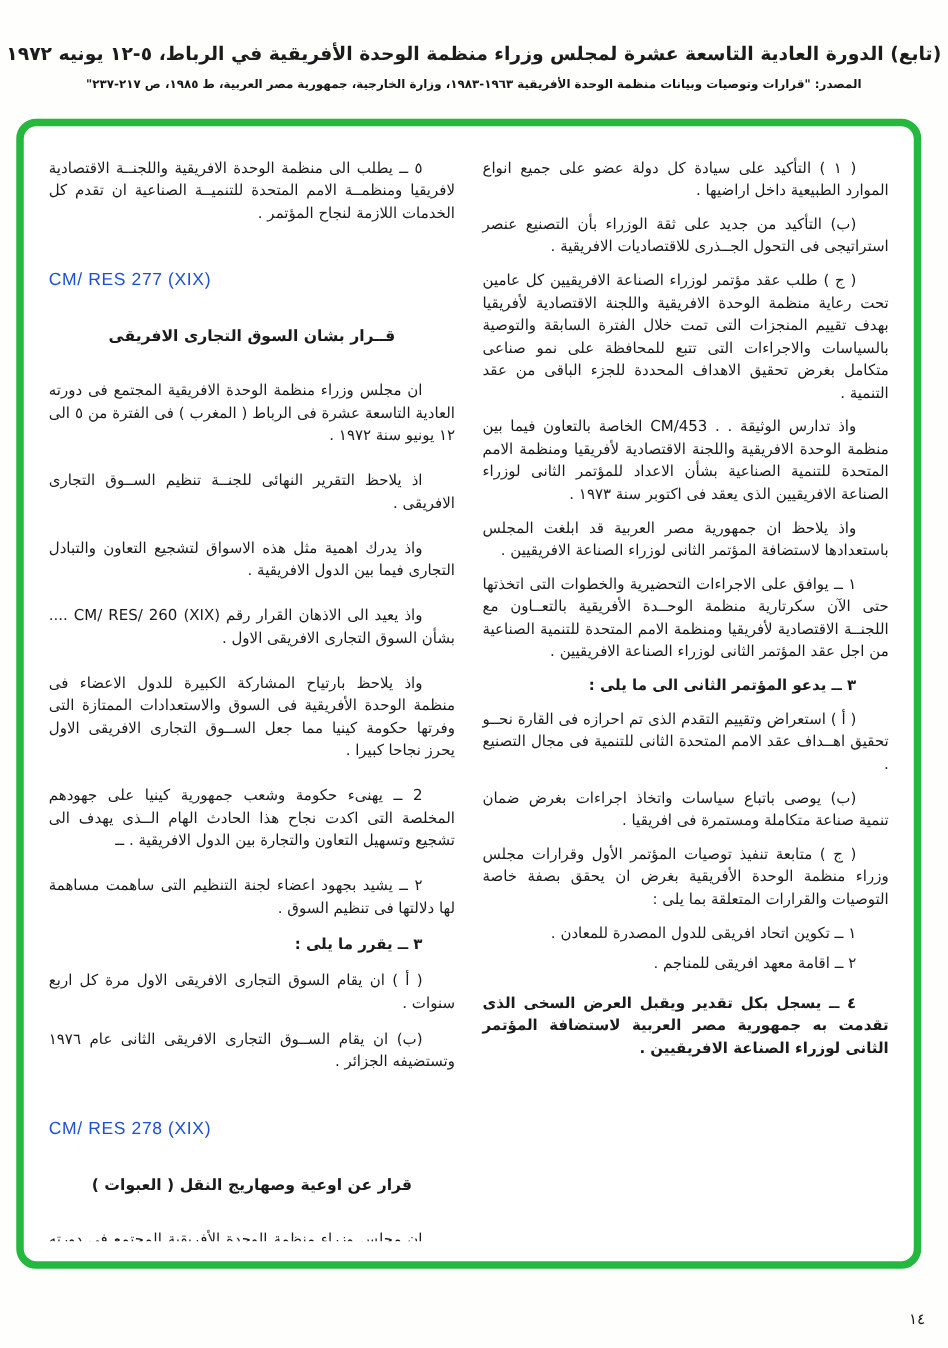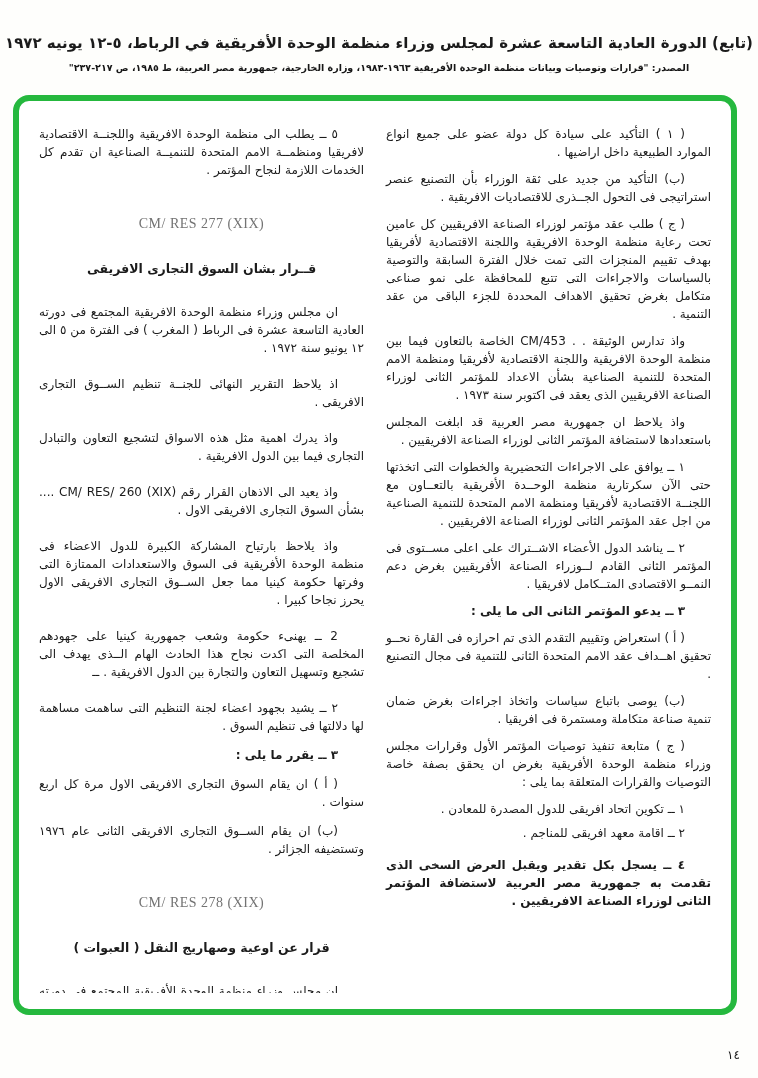--- a/index.html
+++ b/index.html
@@ -35,26 +35,26 @@
     font-size:12px; line-height:1.5;
   }
   .col p{ margin:0 0 11px; text-indent:26px; }
   .col-right p{ margin-bottom:9px; }
   .bold-head{ font-weight:bold; }
   .sub-item{ text-indent:34px; margin-bottom:6px !important; }
   .sub-item-2{ text-indent:58px; margin-bottom:14px !important; }
   .mb-md{ margin-bottom:18px !important; }
   .mb-lg{ margin-bottom:34px !important; }
   .latin-code{
-    direction:ltr; text-align:center;
-    font-family:Liberation Serif, serif;
+    direction:ltr; text-align:left;
+    font-family:Liberation Sans, sans-serif;
     font-size:14px; letter-spacing:0.5px;
     text-indent:0 !important;
     margin:26px 0 26px !important;
-    color:#737373;
+    color:#1d4ed8;
   }
   .res-title{
     text-align:center; font-weight:bold;
     text-indent:0 !important;
     font-size:12.5px;
     margin:0 0 24px !important;
   }
   .page-number{
     position:absolute; left:0; top:1048px; width:740px;
     text-align:right; font-size:12px; font-weight:normal; direction:rtl;
@@ -71,21 +71,20 @@
 <div class="content-frame">
   <div class="columns">
 
     <div class="col col-right">
       <p>( ١ ) التأكيد على سيادة كل دولة عضو على جميع انواع الموارد الطبيعية داخل اراضيها .</p>
       <p>(ب) التأكيد من جديد على ثقة الوزراء بأن التصنيع عنصر استراتيجى فى التحول الجــذرى للاقتصاديات الافريقية .</p>
       <p>( ج ) طلب عقد مؤتمر لوزراء الصناعة الافريقيين كل عامين تحت رعاية منظمة الوحدة الافريقية واللجنة الاقتصادية لأفريقيا بهدف تقييم المنجزات التى تمت خلال الفترة السابقة والتوصية بالسياسات والاجراءات التى تتبع للمحافظة على نمو صناعى متكامل بغرض تحقيق الاهداف المحددة للجزء الباقى من عقد التنمية .</p>
       <p>واذ تدارس الوثيقة . . CM/453 الخاصة بالتعاون فيما بين منظمة الوحدة الافريقية واللجنة الاقتصادية لأفريقيا ومنظمة الامم المتحدة للتنمية الصناعية بشأن الاعداد للمؤتمر الثانى لوزراء الصناعة الافريقيين الذى يعقد فى اكتوبر سنة ١٩٧٣ .</p>
       <p>واذ يلاحظ ان جمهورية مصر العربية قد ابلغت المجلس باستعدادها لاستضافة المؤتمر الثانى لوزراء الصناعة الافريقيين .</p>
       <p>١ ــ يوافق على الاجراءات التحضيرية والخطوات التى اتخذتها حتى الآن سكرتارية منظمة الوحــدة الأفريقية بالتعــاون مع اللجنــة الاقتصادية لأفريقيا ومنظمة الامم المتحدة للتنمية الصناعية من اجل عقد المؤتمر الثانى لوزراء الصناعة الافريقيين .</p>
-      <p>٢ ــ يناشد الدول الأعضاء الاشــتراك على اعلى مســتوى فى المؤتمر الثانى القادم لــوزراء الصناعة الأفريقيين بغرض دعم النمــو الاقتصادى المتــكامل لافريقيا .</p>
       <p class="bold-head">٣ ــ يدعو المؤتمر الثانى الى ما يلى :</p>
       <p>( أ ) استعراض وتقييم التقدم الذى تم احرازه فى القارة نحــو تحقيق اهــداف عقد الامم المتحدة الثانى للتنمية فى مجال التصنيع .</p>
       <p>(ب) يوصى باتباع سياسات واتخاذ اجراءات بغرض ضمان تنمية صناعة متكاملة ومستمرة فى افريقيا .</p>
       <p>( ج ) متابعة تنفيذ توصيات المؤتمر الأول وقرارات مجلس وزراء منظمة الوحدة الأفريقية بغرض ان يحقق بصفة خاصة التوصيات والقرارات المتعلقة بما يلى :</p>
       <p class="sub-item">١ ــ تكوين اتحاد افريقى للدول المصدرة للمعادن .</p>
       <p class="sub-item-2">٢ ــ اقامة معهد افريقى للمناجم .</p>
       <p class="bold-head">٤ ــ يسجل بكل تقدير ويقبل العرض السخى الذى تقدمت به جمهورية مصر العربية لاستضافة المؤتمر الثانى لوزراء الصناعة الافريقيين .</p>
     </div>
 
     <div class="col col-left">

